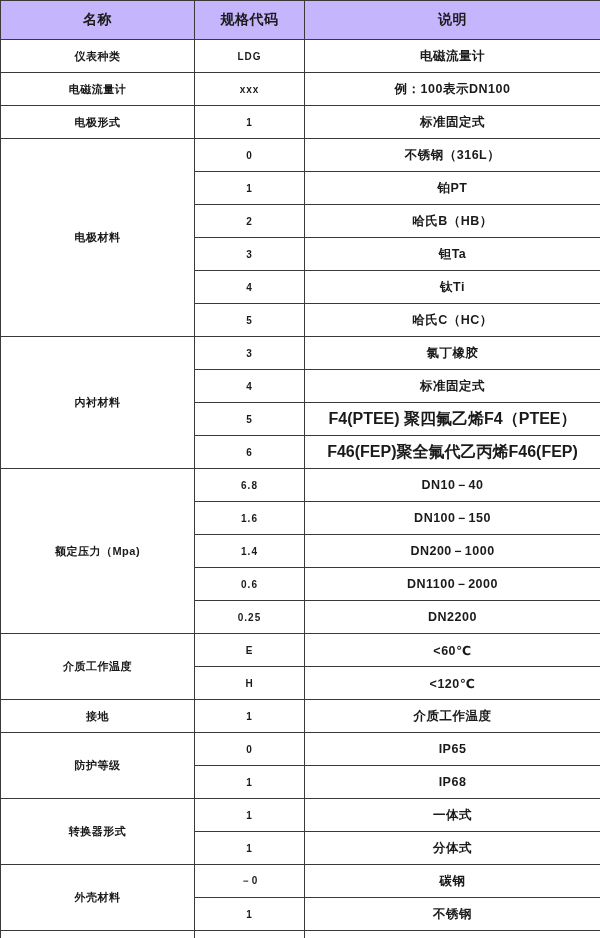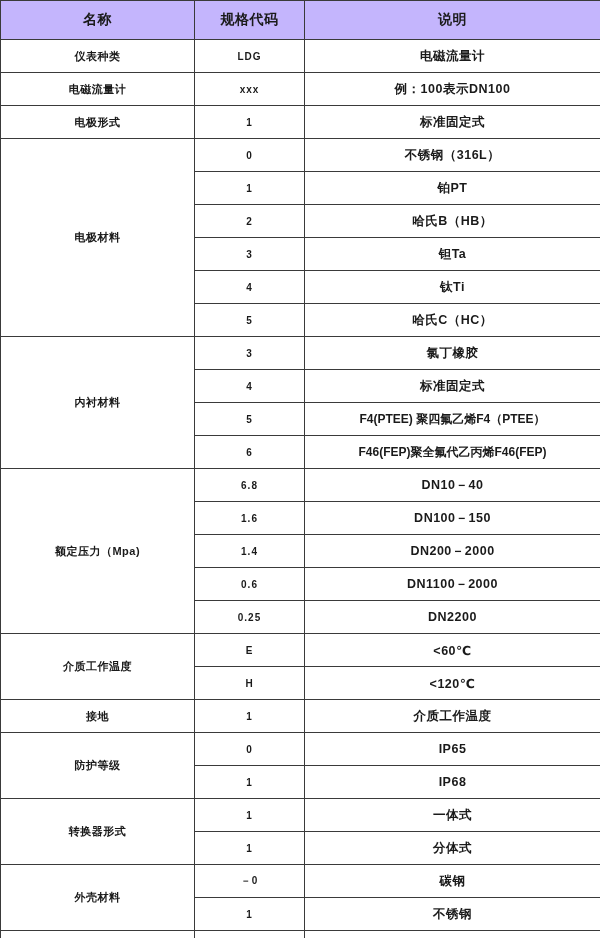--- a/index.html
+++ b/index.html
@@ -47,21 +47,21 @@
     font-size: 11px;
   }
   #spec-table tbody td.code-cell {
     font-size: 10px;
     letter-spacing: 1px;
   }
   #spec-table tbody td.desc-cell {
     font-size: 12.5px;
   }
   #spec-table tbody td.desc-small {
-    font-size: 12px;
+    font-size: 16px;
     letter-spacing: 0px;
   }
 </style>
 </head>
 <body>
 
 <table id="spec-table">
   <colgroup>
     <col class="c-name">
       <col class="c-code">
@@ -136,21 +136,21 @@
         <td class="name-cell" rowspan="5">额定压力（Mpa)</td>
         <td class="code-cell">6.8</td>
         <td class="desc-cell">DN10－40</td>
       </tr>
       <tr>
         <td class="code-cell">1.6</td>
         <td class="desc-cell">DN100－150</td>
       </tr>
       <tr>
         <td class="code-cell">1.4</td>
-        <td class="desc-cell">DN200－2000</td>
+        <td class="desc-cell">DN200－1000</td>
       </tr>
       <tr>
         <td class="code-cell">0.6</td>
         <td class="desc-cell">DN1100－2000</td>
       </tr>
       <tr>
         <td class="code-cell">0.25</td>
         <td class="desc-cell">DN2200</td>
       </tr>
       <tr>

